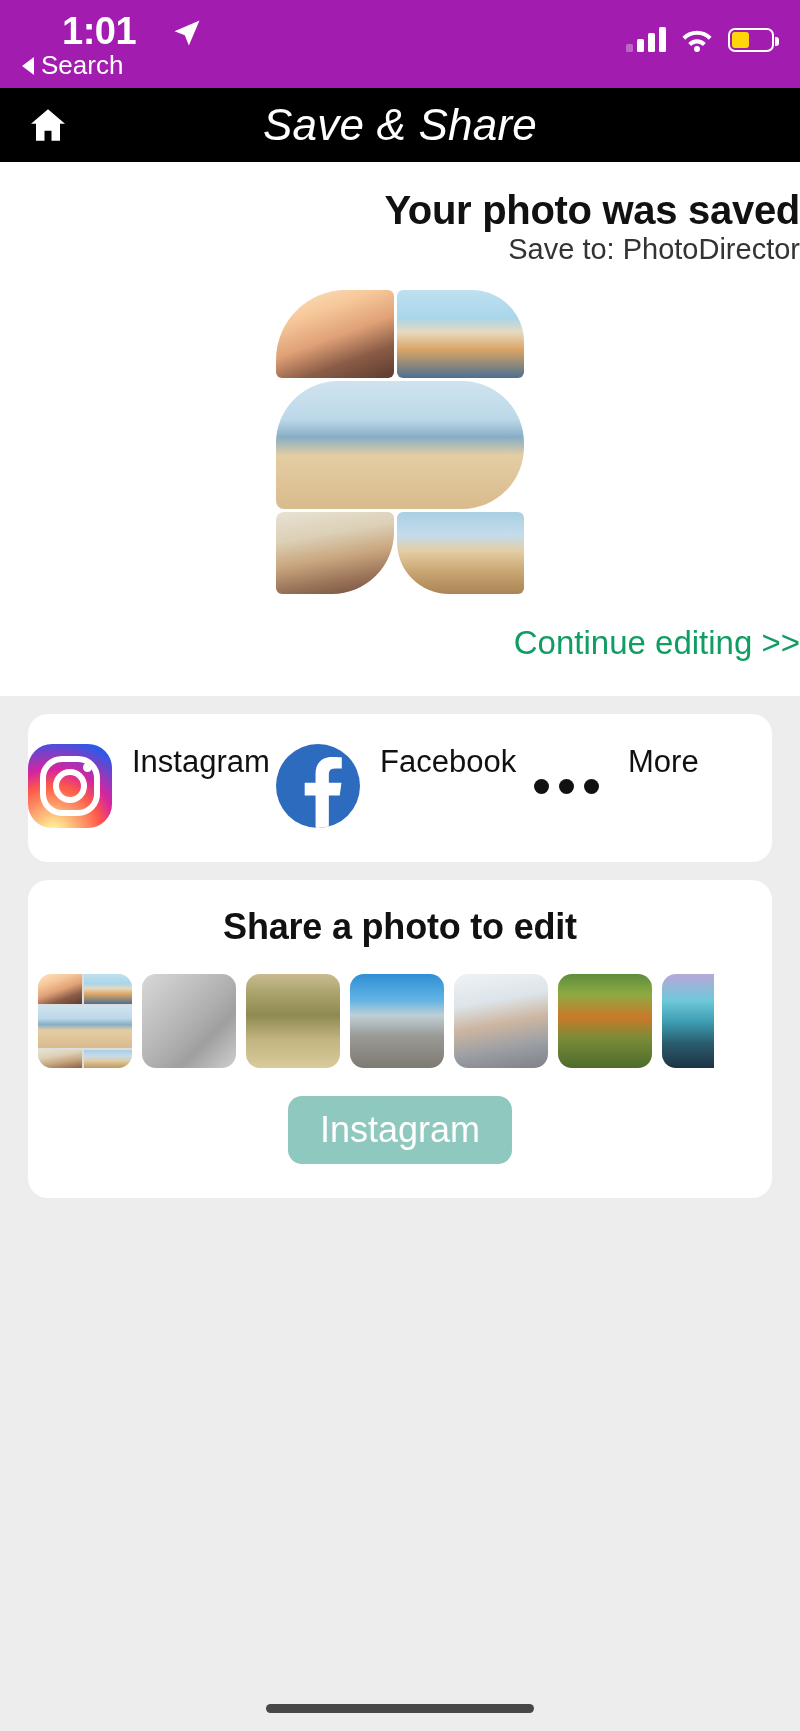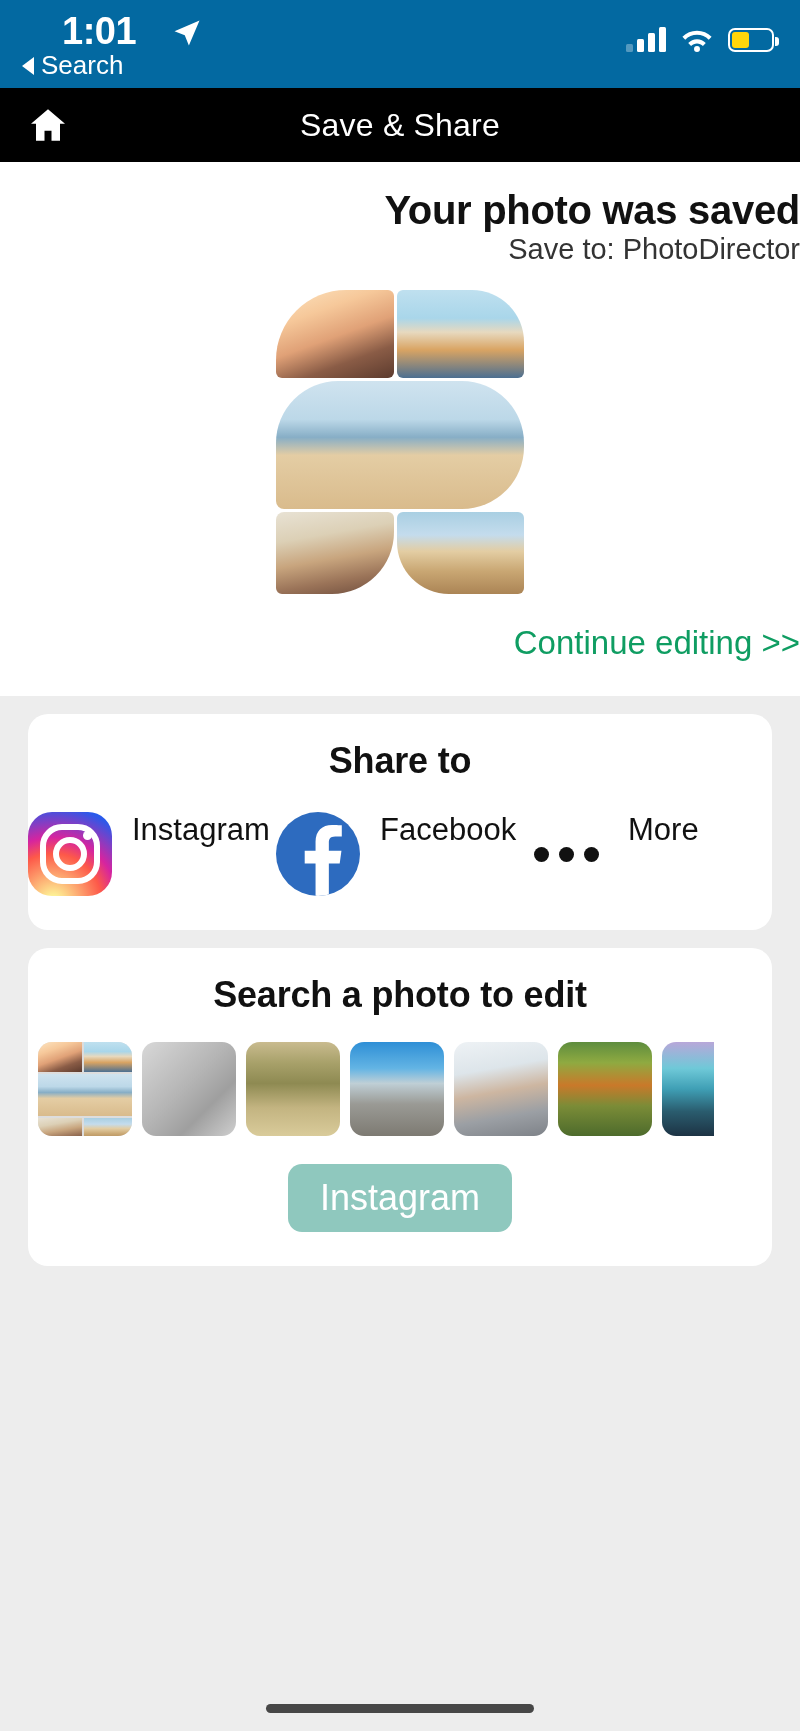--- a/index.html
+++ b/index.html
@@ -6,21 +6,21 @@
   html,body { width:800px; height:1731px; }
   body {
     font-family:"Liberation Sans", sans-serif;
     background:#ededed;
     -webkit-font-smoothing:antialiased;
   }
   .phone { width:800px; height:1731px; position:relative; overflow:hidden; background:#ededed; }
 
   
   .statusbar {
-    height:88px; background:#0369a1; color:#fff; position:relative;
+    height:88px; background:#a21caf; color:#fff; position:relative;
   }
   .sb-time {
     position:absolute; left:62px; top:10px;
     font-size:38px; font-weight:600; letter-spacing:-0.5px;
   }
   .sb-loc { position:absolute; left:172px; top:18px; width:30px; height:30px; }
   .sb-right { position:absolute; right:26px; top:26px; display:flex; align-items:flex-end; gap:14px; }
   .bars { display:flex; align-items:flex-end; gap:4px; height:26px; }
   .bars i { display:block; width:7px; background:#fff; border-radius:1.5px; }
   .bars i:nth-child(1){ height:8px; opacity:.32; }
@@ -41,21 +41,21 @@
   .sb-back .tri {
     width:0; height:0; border-top:9px solid transparent; border-bottom:9px solid transparent;
     border-right:12px solid #fff;
   }
 
   
   .navbar {
     height:74px; background:#000; color:#fff; position:relative;
     display:flex; align-items:center; justify-content:center;
   }
-  .nav-title { font-size:32px; font-weight:400; letter-spacing:.2px; }
+  .nav-title { font-size:44px; font-weight:400; letter-spacing:.2px;font-style:italic; }
   .home-btn {
     position:absolute; left:20px; top:50%; transform:translateY(-50%);
     width:56px; height:52px; display:flex; align-items:center; justify-content:center;
   }
 
   
   .saved {
     background:#fff; padding:26px 0 34px; text-align:right;
   }
   .saved h1 { font-size:40px; font-weight:700; color:#111; letter-spacing:-0.3px; }
@@ -221,21 +221,20 @@
         <div class="cell c5">
             <div class="ph p-backs"></div>
           </div>
       </div>
     </div>
 
     <div class="continue-link">Continue editing &gt;&gt;</div>
   </div>
 
   <div class="card">
-    <h2>Share to</h2>
     <div class="share-row">
 
       <div class="share-item">
         <div class="ig">
           <span class="sq"></span>
             <span class="circ"></span>
             <span class="dot"></span>
         </div>
         <div class="share-label">Instagram</div>
       </div>
@@ -255,21 +254,21 @@
             <i></i>
             <i></i>
           </div>
         <div class="share-label">More</div>
       </div>
 
     </div>
   </div>
 
   <div class="card">
-    <h2>Search a photo to edit</h2>
+    <h2>Share a photo to edit</h2>
 
     <div class="thumbs">
       <div class="thumb">
         <div class="mini-collage">
           <div class="p-selfie"></div>
             <div class="p-dog"></div>
           <div class="p-group" style="grid-column:1 / span 2"></div>
           <div class="p-hat"></div>
             <div class="p-backs"></div>
         </div>

